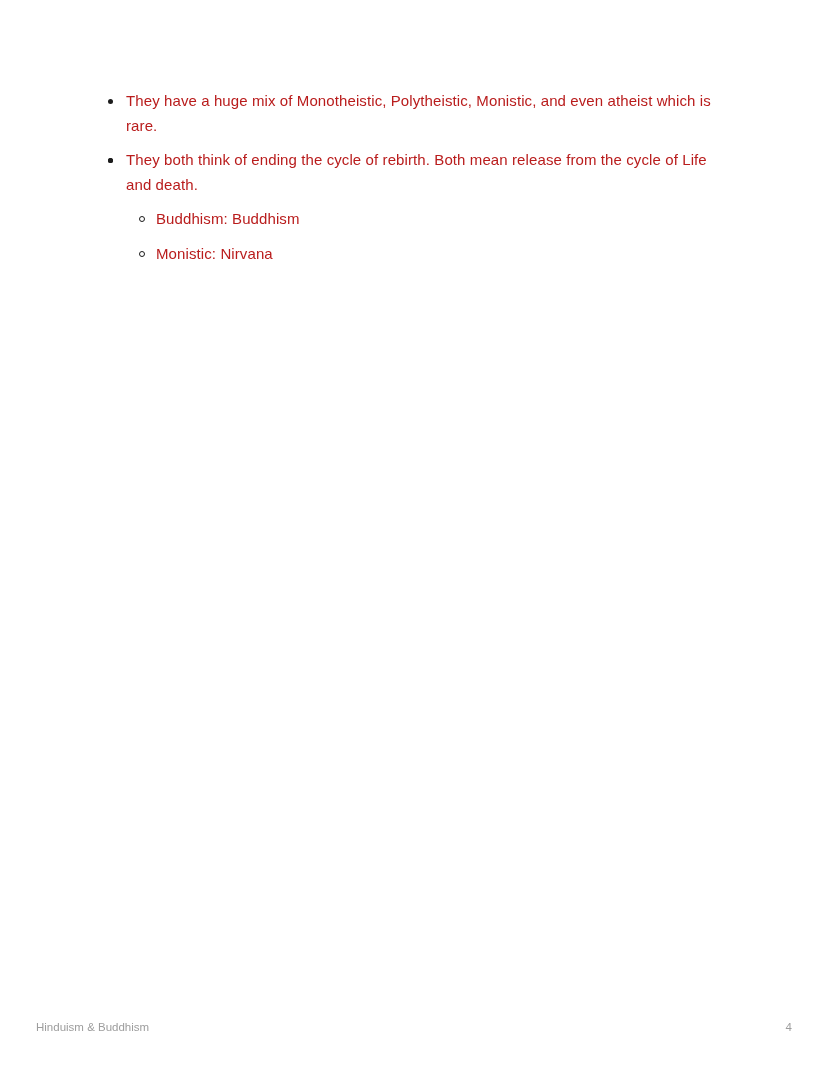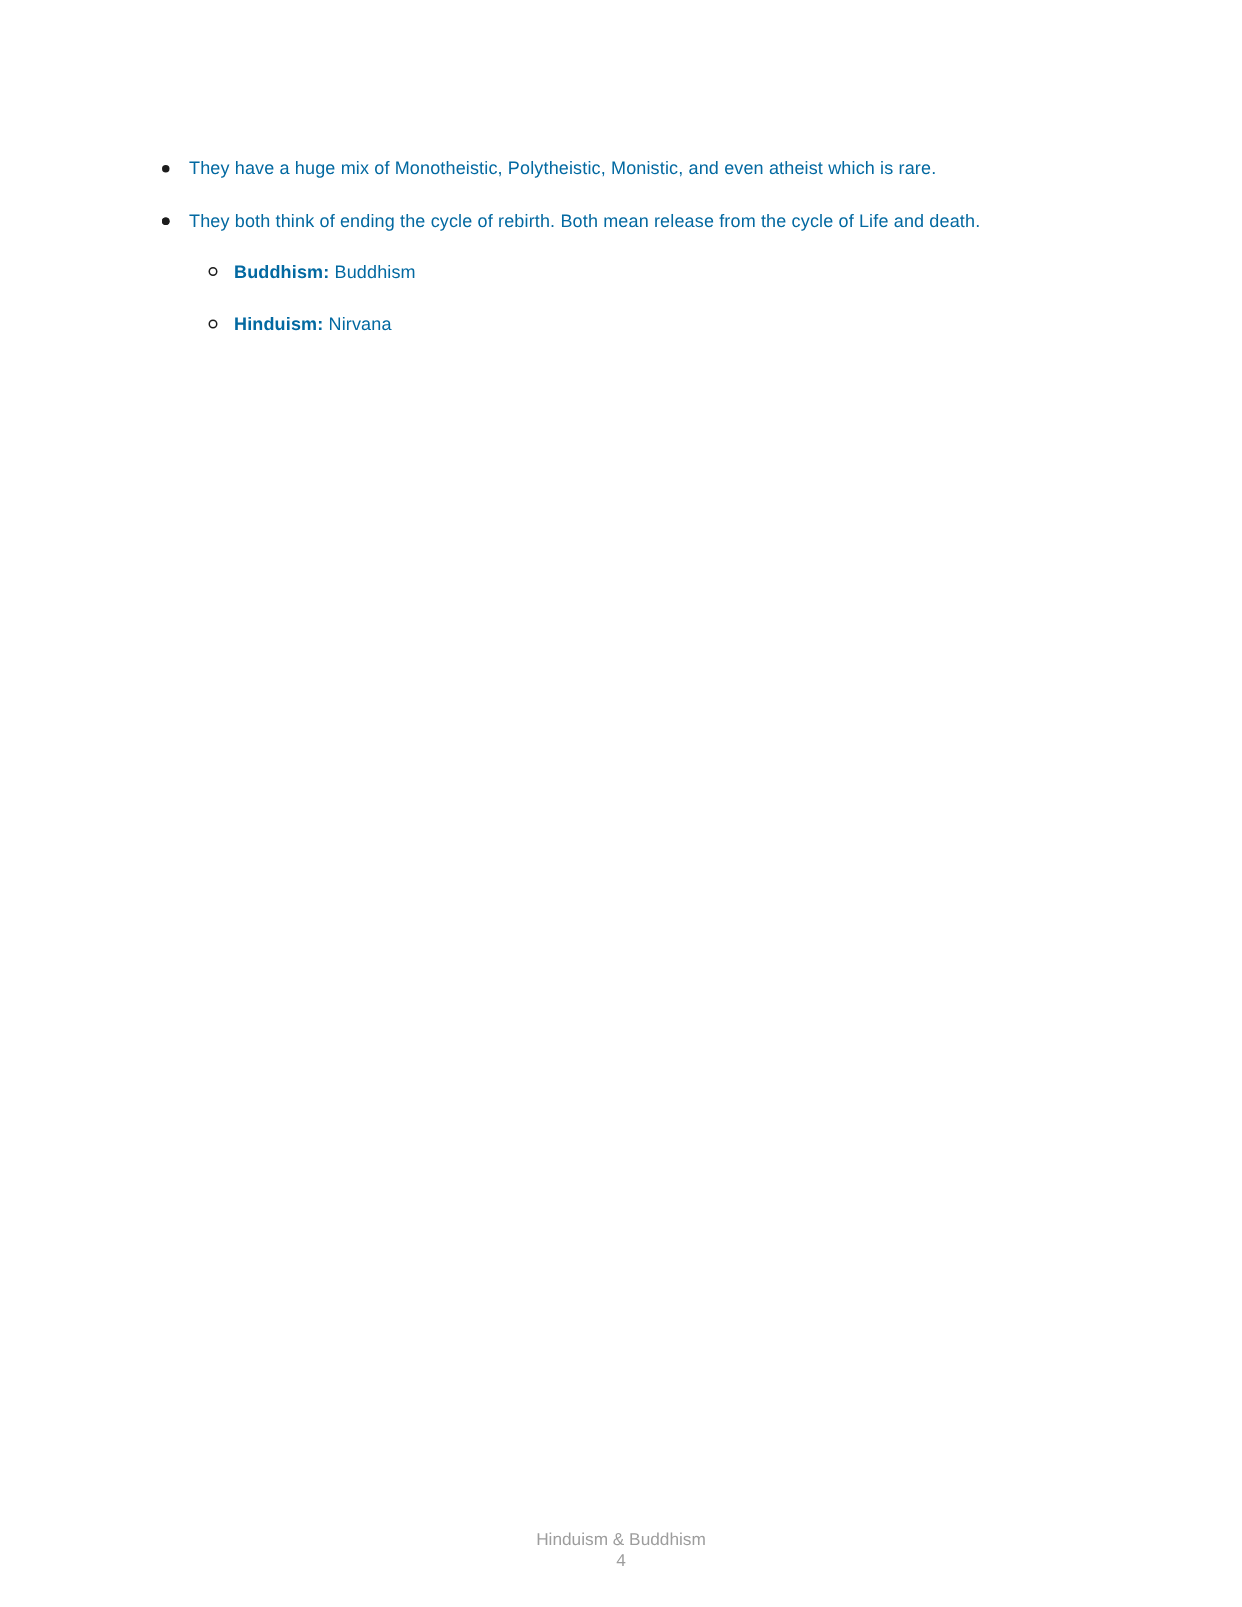--- a/index.html
+++ b/index.html
@@ -10,25 +10,25 @@
     position: relative;
     width: 828px;
     height: 1071px;
     background: #ffffff;
     overflow: hidden;
   }
 
   .content {
     position: absolute;
     left: 126px;
-    top: 100px;
+    top: 89px;
     width: 610px;
-    font-size: 12px;
+    font-size: 15px;
     line-height: 24.5px;
-    color: #0369a1;
+    color: #b91c1c;
     letter-spacing: 0.1px;
   }
 
   ul { list-style: none; }
 
   .main-list > li,
   .sub-list > li {
     position: relative;
     margin-bottom: 10px;
   }
@@ -54,34 +54,33 @@
     height: 6px;
     border-radius: 50%;
     border: 1.2px solid #1c1c1c;
     background: transparent;
   }
 
   .sub-list {
     margin-left: 30px;
   }
 
-  .bold { font-weight: bold; }
+  .bold { font-weight: normal; }
 
   .footer {
     position: absolute;
     left: 36px;
     right: 36px;
     top: 1020px;
     display: flex;
     justify-content: space-between;
     align-items: center;
     font-size: 11.5px;
     line-height: 14px;
     color: #9d9d9d;
-    flex-direction: column;
   }
 </style>
 </head>
 <body>
 
 <div class="page">
 
   <div class="content">
 
     <ul class="main-list">
@@ -99,21 +98,21 @@
     </ul>
 
     <ul class="sub-list">
       <li>
         <span class="marker circle"></span>
         <span class="bold">Buddhism:</span>
         <span>Buddhism</span>
       </li>
       <li>
         <span class="marker circle"></span>
-        <span class="bold">Hinduism:</span>
+        <span class="bold">Monistic:</span>
         <span>Nirvana</span>
       </li>
     </ul>
 
   </div>
 
   <div class="footer">
     <span>Hinduism &amp; Buddhism</span>
     <span>4</span>
   </div>

